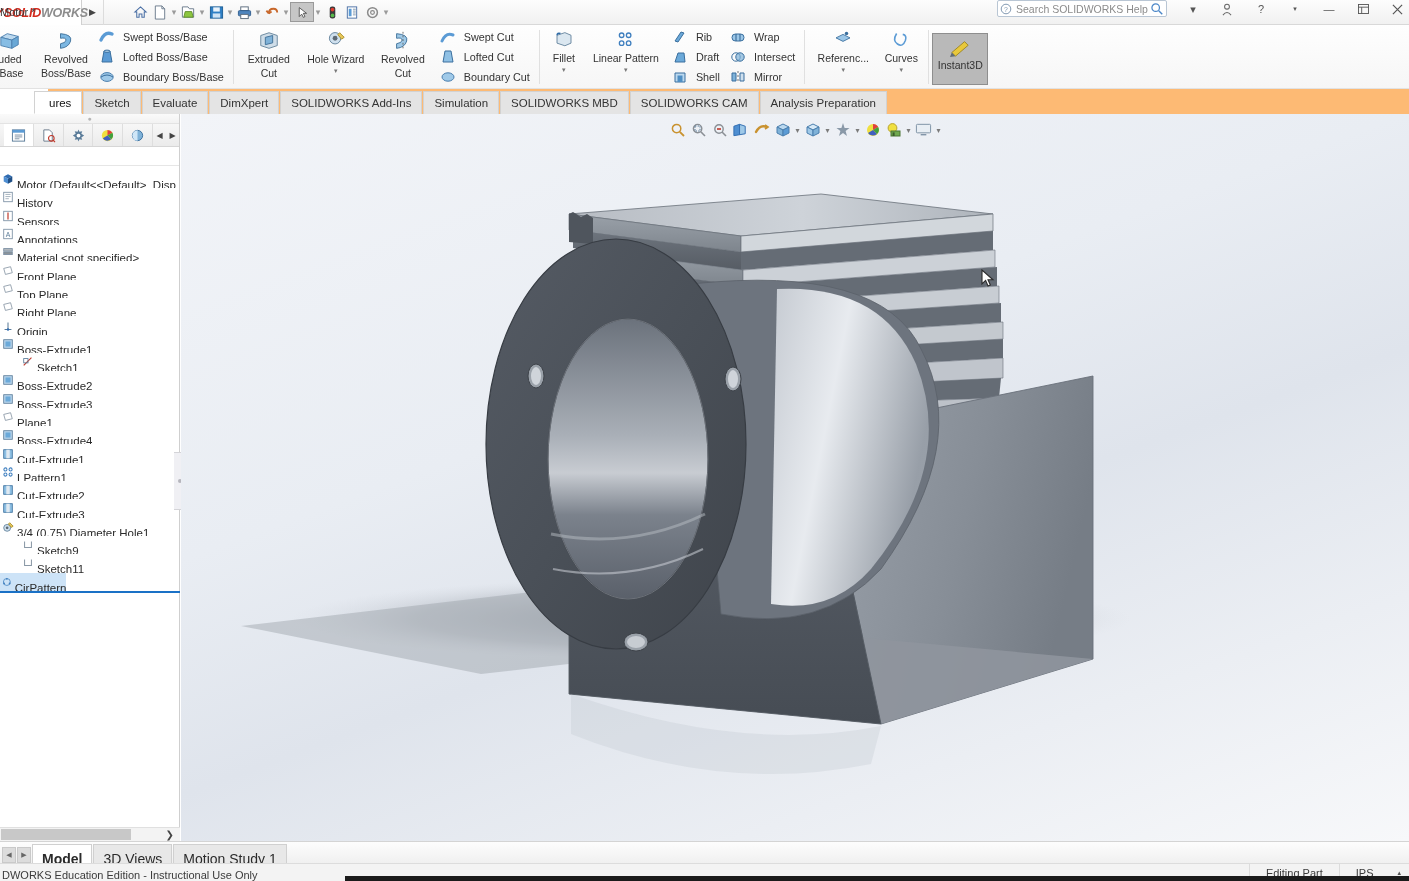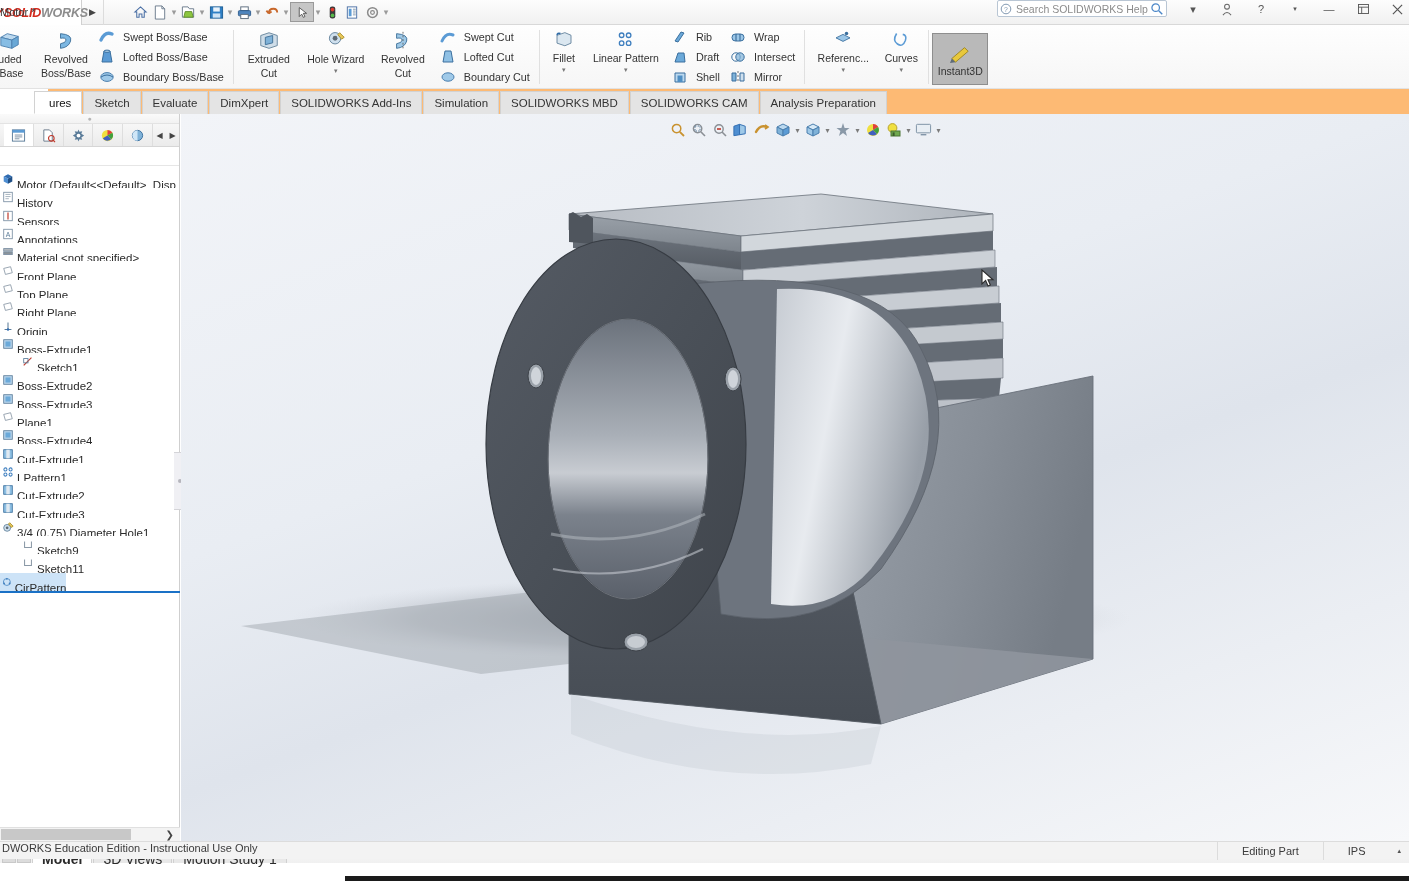--- a/index.html
+++ b/index.html
@@ -67,21 +67,21 @@
   }
   .big-btn {
     width:56px; height:62px; display:flex; flex-direction:column; align-items:center;
     justify-content:flex-start; padding-top:4px; text-align:center; line-height:1.12;
     font-size:10.5px; color:#333; cursor:default;
   }
   .big-btn.w64 { width:64px; }
   .big-btn.w70 { width:70px; }
   .big-btn .lbl { margin-top:2px; font-size:10.5px; }
   .big-btn .drop { font-size:7px; color:#777; margin-top:1px; }
-  .big-btn.active { background:#b9b9b9; border:1px solid #8e8e8e;justify-content:center; }
+  .big-btn.active { background:#b9b9b9; border:1px solid #8e8e8e; }
   .small-col { display:flex; flex-direction:column; justify-content:center; height:62px; gap:1px; padding:0 2px;}
   .small-btn { display:flex; align-items:center; gap:8px; height:19px; font-size:10.8px; color:#333; padding:0 3px; }
   .small-btn .slbl { white-space:nowrap; }
 
   .ribbon-winbtns { position:absolute; right:4px; top:90px; display:flex; gap:4px; align-items:center; }
   .rwb { width:13px;height:13px;display:flex;align-items:center;justify-content:center;color:#9aa0a8;font-size:9px;}
 
   
   .tabrow {
     position:absolute; left:0; top:89px; width:1409px; height:25px;
@@ -161,28 +161,28 @@
     background:linear-gradient(#fdfdfd,#f0f0f0); border-top:1px solid #d4d4d4;
     display:flex; align-items:flex-end;
   }
   .btabs { display:flex; align-items:flex-end; height:22px; margin-left:2px; }
   .bnav { width:14px;height:16px;background:#dcdcdc;border:1px solid #c9c9c9;margin-right:1px;
           display:flex;align-items:center;justify-content:center;font-size:7px;color:#666;}
   .btab { height:19px; padding:6px 9px; display:flex; align-items:flex-start; font-size:14px;
           border:1px solid #d0d0d0; border-bottom:none; background:#e8e8e8; margin-right:1px;}
   .btab.active { background:#fff; font-weight:bold; }
   .statusbar {
-    position:absolute; left:0; top:841px; width:1409px; height:18px;
+    position:absolute; left:0; top:863px; width:1409px; height:18px;
     background:#f3f3f3; border-top:1px solid #dcdcdc;
-    display:flex; align-items:flex-start; font-size:11px; color:#3b3b3b;
+    display:flex; align-items:flex-end; font-size:11px; color:#3b3b3b;
   }
   .sb-left { padding-left:2px; }
   .sb-right { position:absolute; right:0; top:0; height:18px; display:flex; align-items:center; }
   .sb-cell { border-left:1px solid #dcdcdc; height:18px; display:flex;align-items:center;
-             padding:0 24px; }
+             padding:0 16px; }
   .sb-caret { font-size:7px; color:#555; padding:0 8px; }
 
   .taskbar-hint {
     position:absolute; left:345px; top:876px; width:1064px; height:5px; background:#1b1b1b;
   }
 </style>
 </head>
 <body>
 
 <div id="app">

